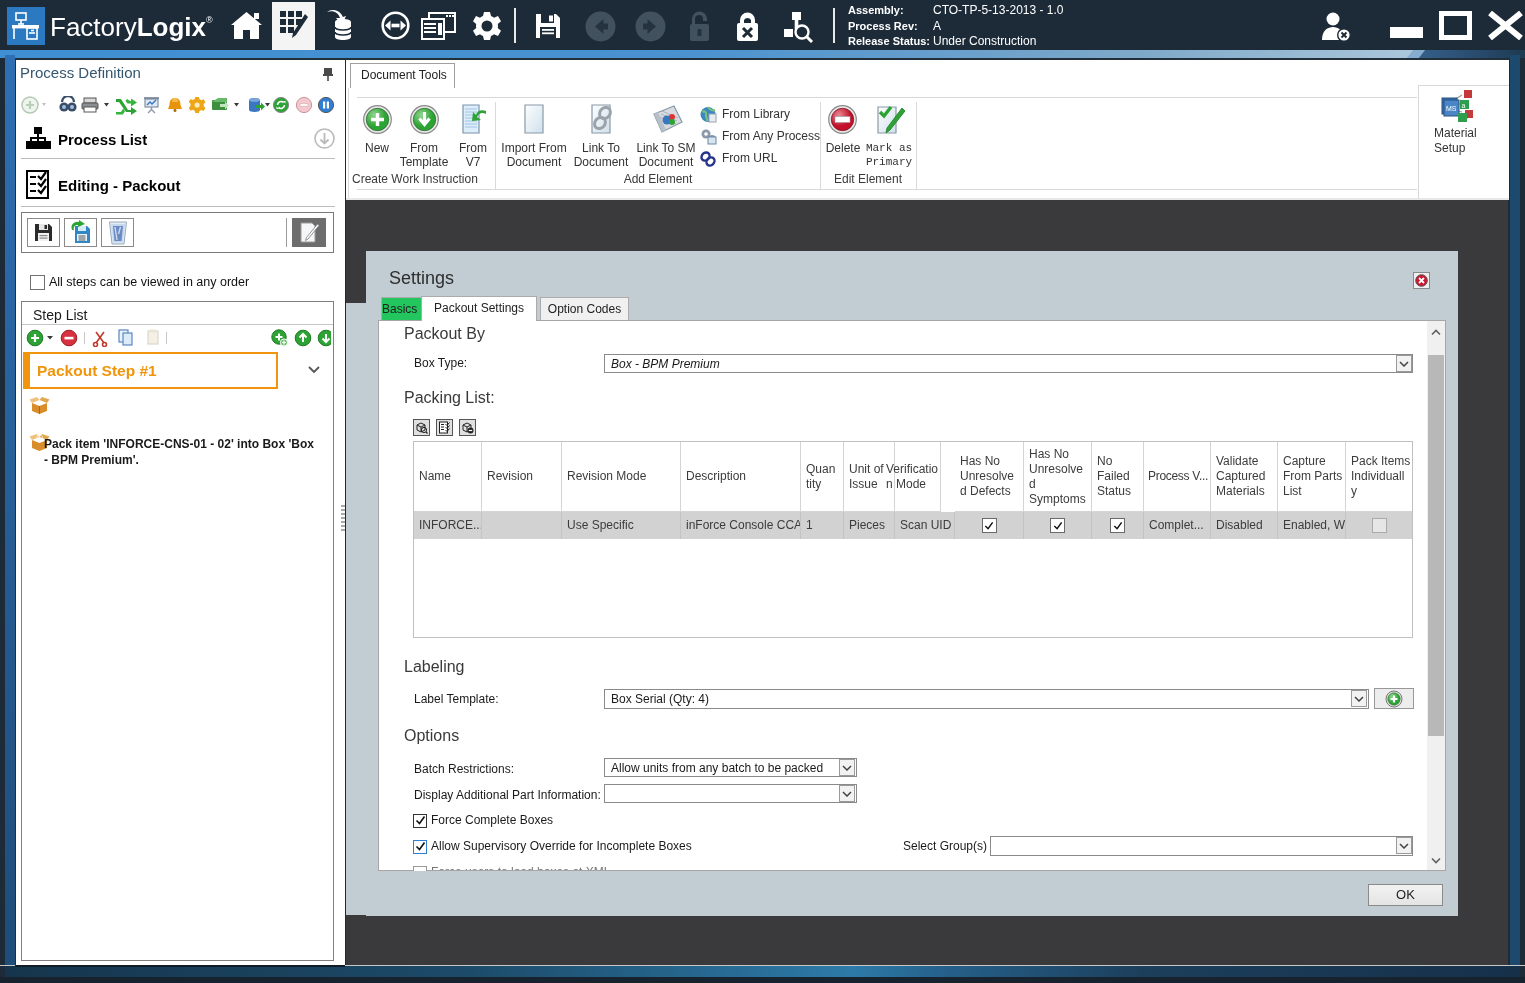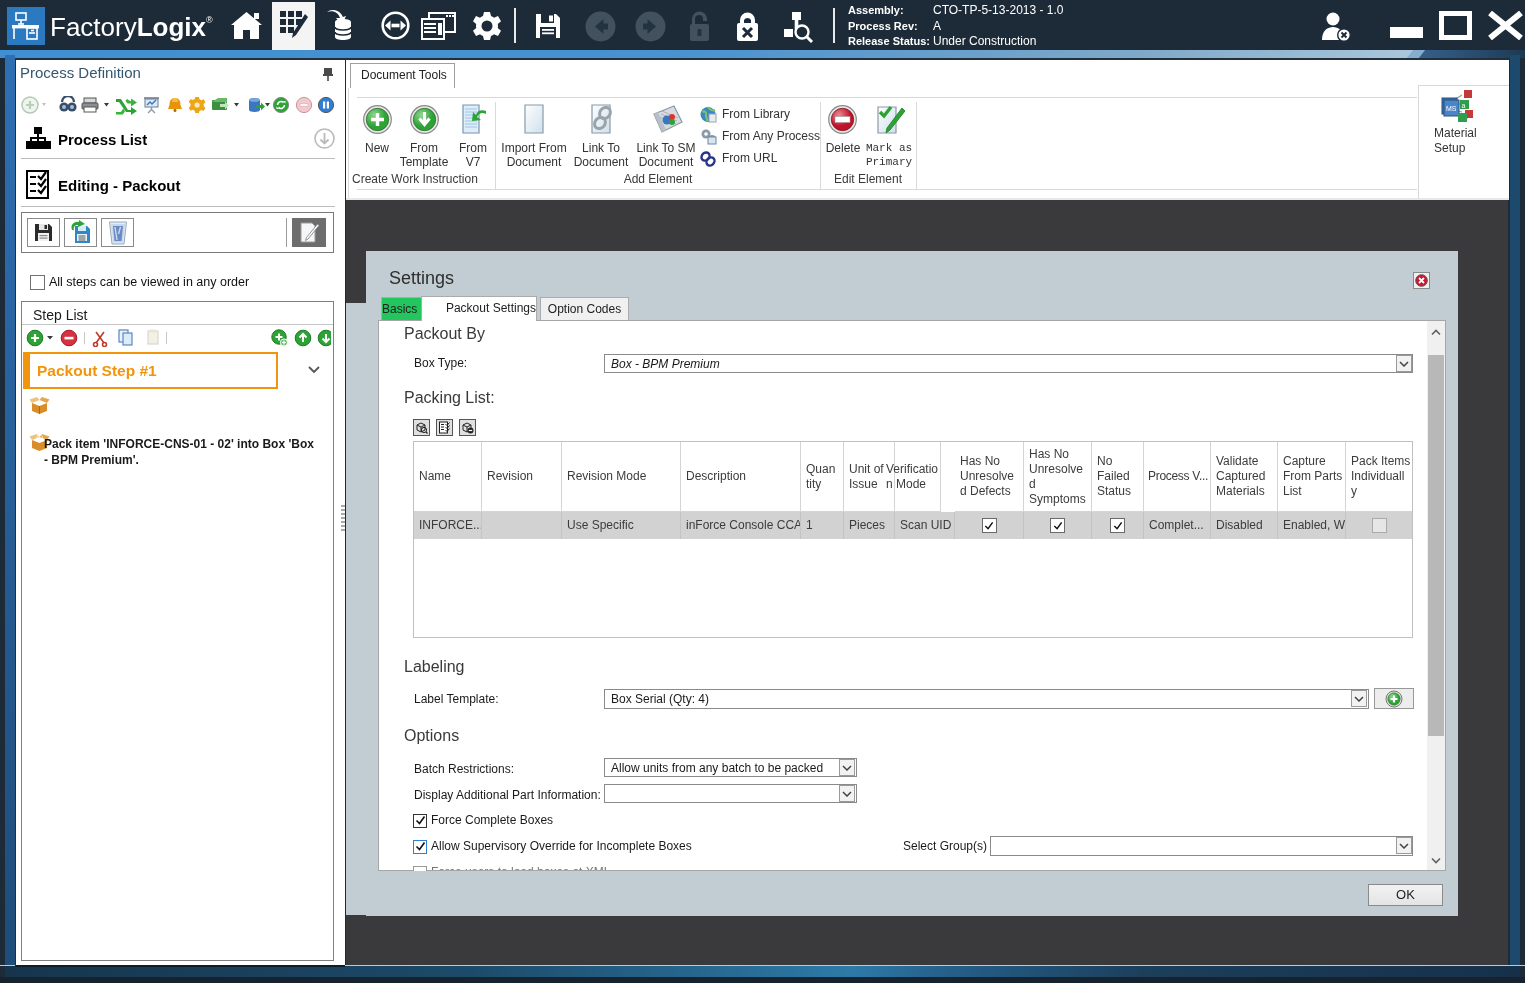--- a/index.html
+++ b/index.html
@@ -547,21 +547,21 @@
   <svg class="abs" style="left:1415px;top:274px;" width="13" height="13" viewBox="0 0 13 13">
     <circle cx="6.5" cy="6.5" r="5.8" fill="#cf1530" stroke="#555" stroke-width="1"></circle>
     <path d="M4 4 L9 9 M9 4 L4 9" stroke="#fff" stroke-width="1.8"></path>
   </svg>
 
   <div class="abs" style="left:381px;top:297px;width:41px;height:24px;border:1px solid #ababab;background:#22c55e;box-sizing:border-box;text-align:left;font-size:12px;color:#222;line-height:22px;">Basics</div>
   <div class="abs" style="left:540px;top:297px;width:89px;height:24px;border:1px solid #ababab;background:#f0f0f0;box-sizing:border-box;text-align:center;font-size:12px;color:#222;line-height:22px;">Option Codes</div>
 
   <div class="abs" style="left:378px;top:320px;width:1068px;height:551px;background:#fff;border:1px solid #a6a6a6;box-sizing:border-box;"></div>
 
-  <div class="abs" style="left:421px;top:296px;width:116px;height:25px;border:1px solid #ababab;border-bottom:none;background:#fff;box-sizing:border-box;text-align:right;font-size:12px;color:#222;line-height:23px;">Packout Settings</div>
+  <div class="abs" style="left:421px;top:296px;width:116px;height:25px;border:1px solid #ababab;border-bottom:none;background:#fff;box-sizing:border-box;text-align:center;font-size:12px;color:#222;line-height:23px;">Packout Settings</div>
 
   <div class="abs" style="left:1427px;top:321px;width:18px;height:549px;background:#f0f0f0;"></div>
   <svg class="abs" style="left:1431px;top:329px;" width="10" height="7" viewBox="0 0 10 7">
       <path d="M1 5.5 L5 1.5 L9 5.5" stroke="#606060" stroke-width="1.6" fill="none"></path>
     </svg>
   <div class="abs" style="left:1428px;top:355px;width:16px;height:381px;background:#b8b8b8;"></div>
   <svg class="abs" style="left:1431px;top:857px;" width="10" height="7" viewBox="0 0 10 7">
       <path d="M1 1.5 L5 5.5 L9 1.5" stroke="#606060" stroke-width="1.6" fill="none"></path>
     </svg>
 

